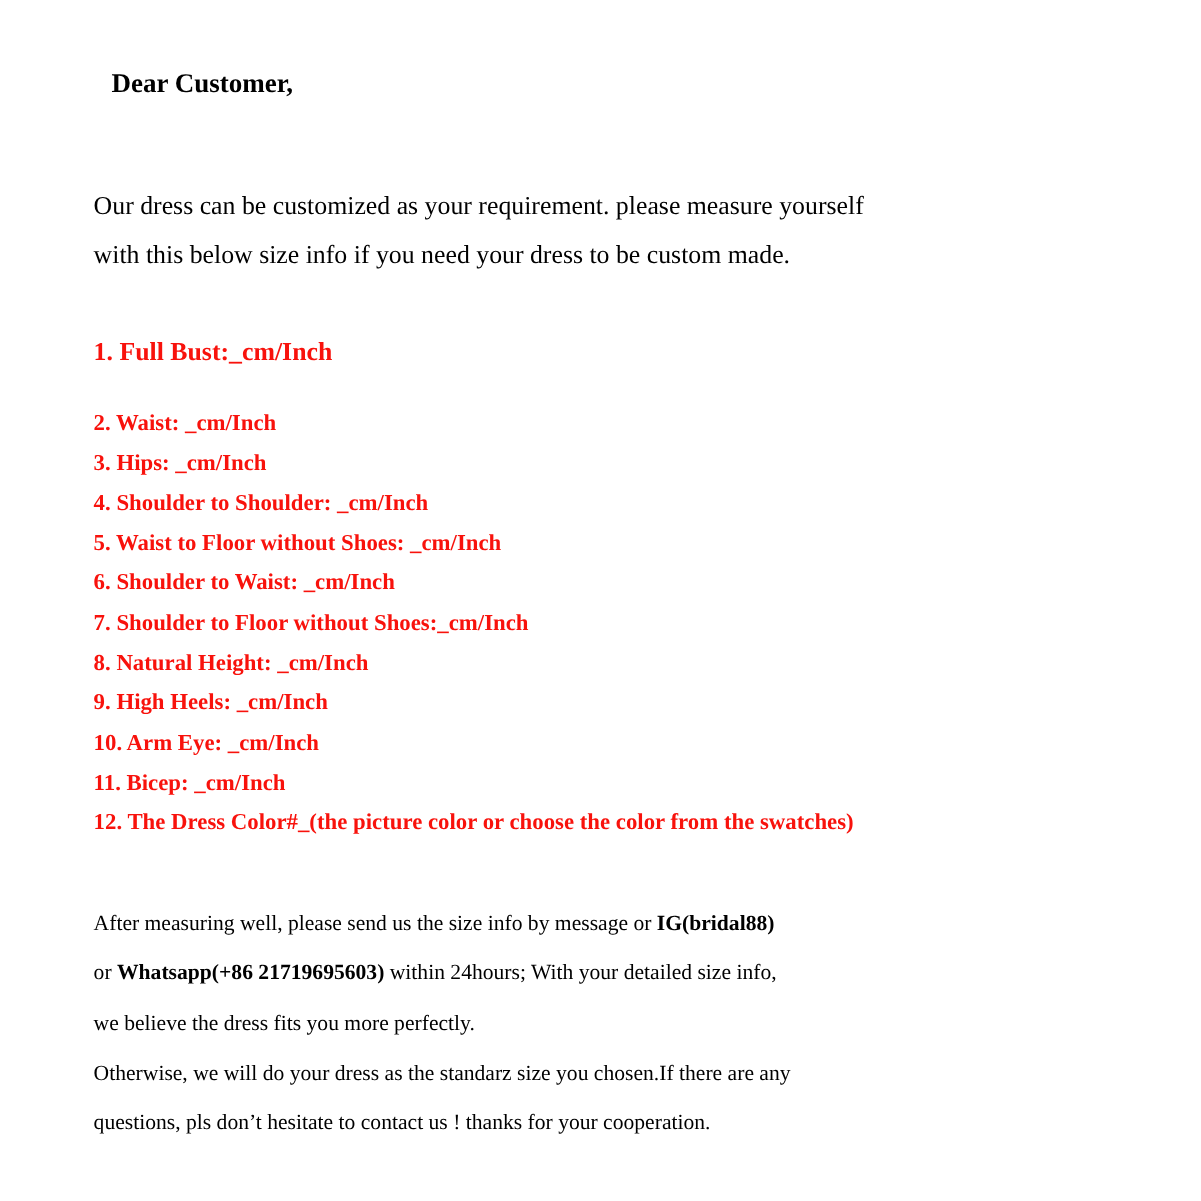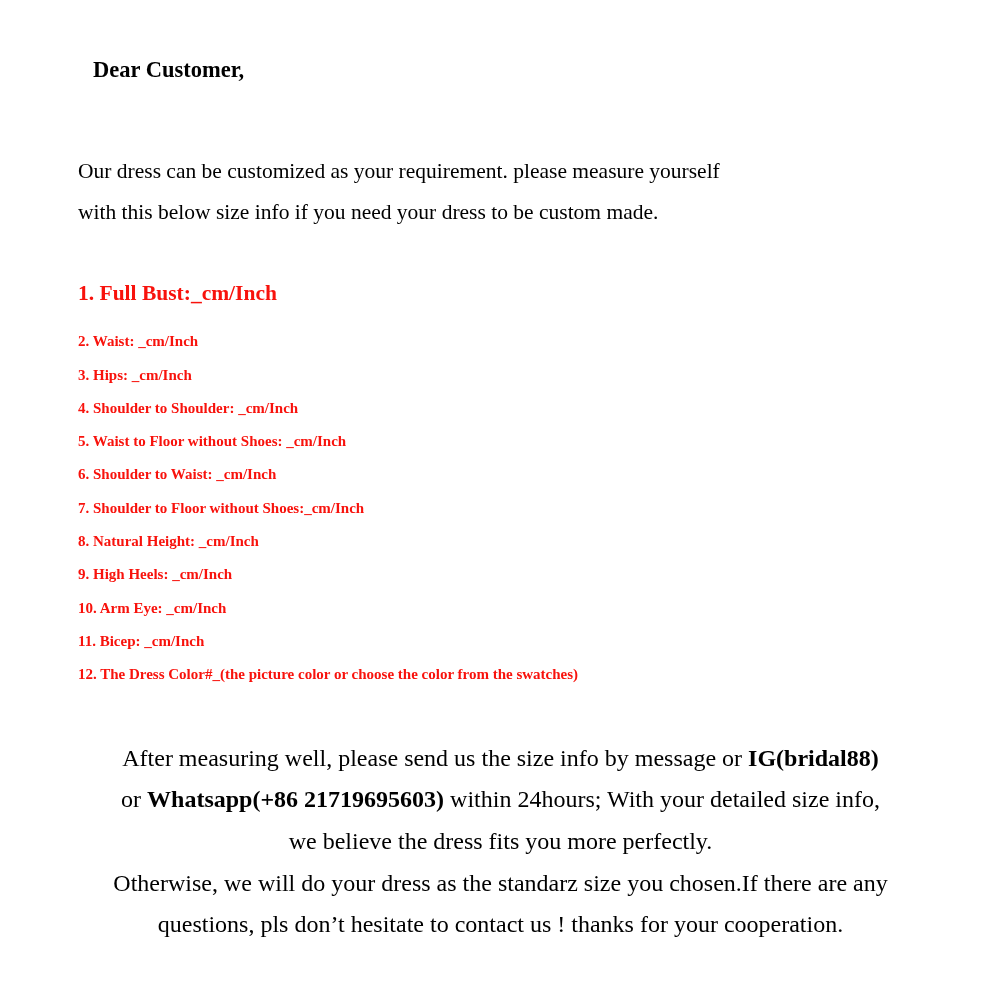--- a/index.html
+++ b/index.html
@@ -34,34 +34,33 @@
   }
   .intro p {
     margin: 0;
   }
   .measure-list {
     margin-top: 44px;
     color: #f8120c;
     font-weight: bold;
   }
   .measure-list .item {
-    font-size: 15px;
+    font-size: 19px;
     line-height: 33.3px;
     white-space: pre;
   }
   .measure-list .item.first {
     font-size: 21.5px;
     line-height: 33.3px;
-    margin-bottom: 15px;
+    margin-bottom: 26px;
   }
   .closing {
     margin-top: 46px;
-    font-size: 24px;
+    font-size: 18px;
     line-height: 41.7px;
-    text-align: center;
   }
   .closing p {
     margin: 0;
   }
   .closing b {
     font-weight: bold;
   }
 </style>
 </head>
 <body>

